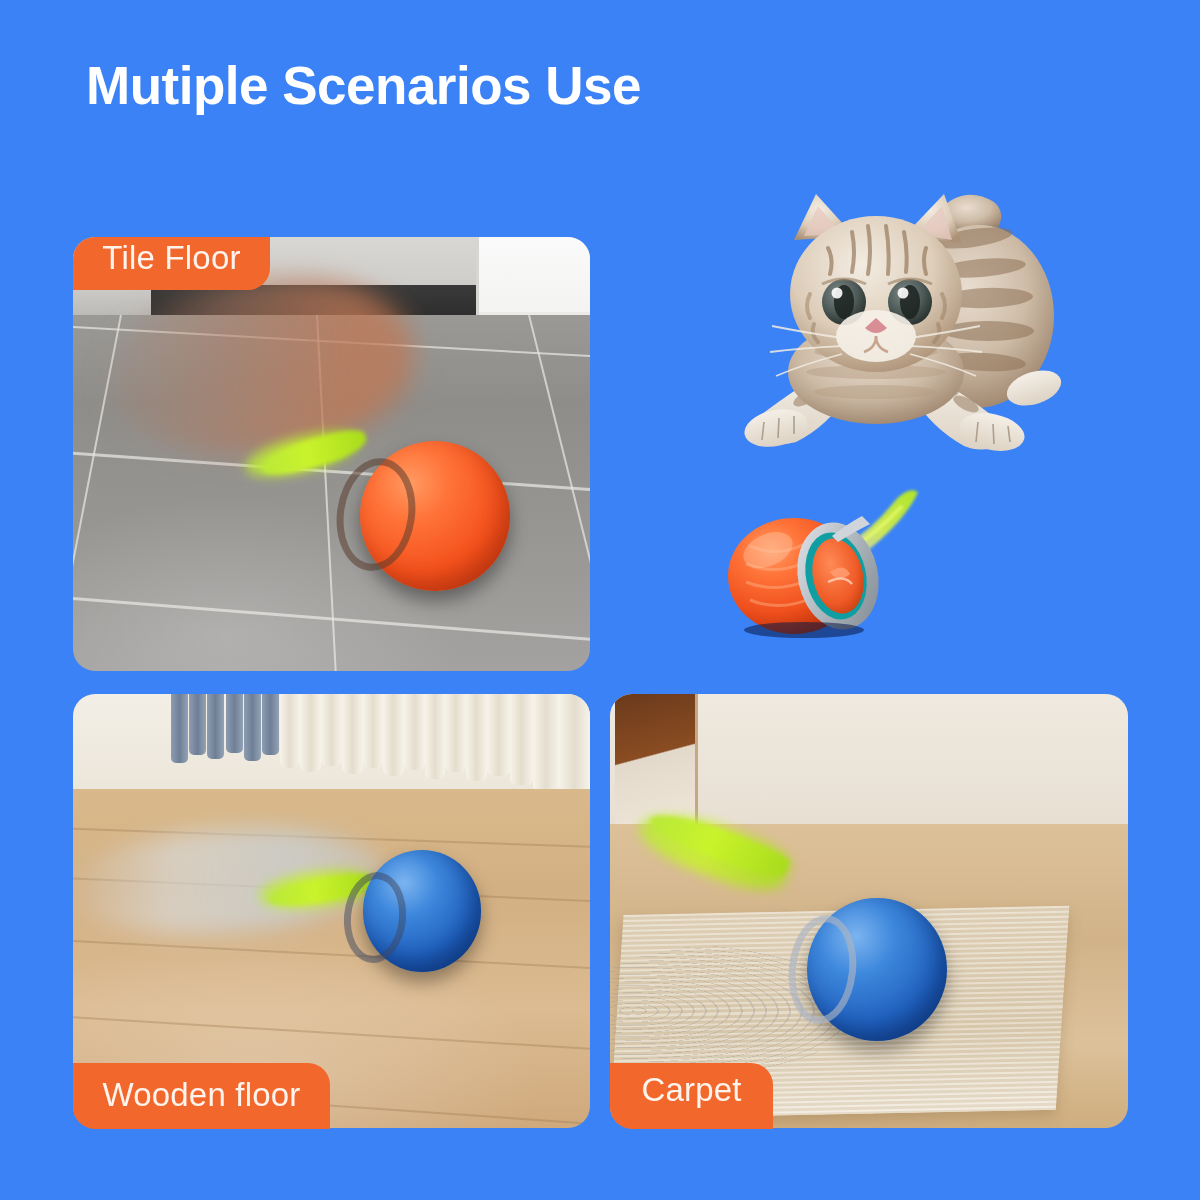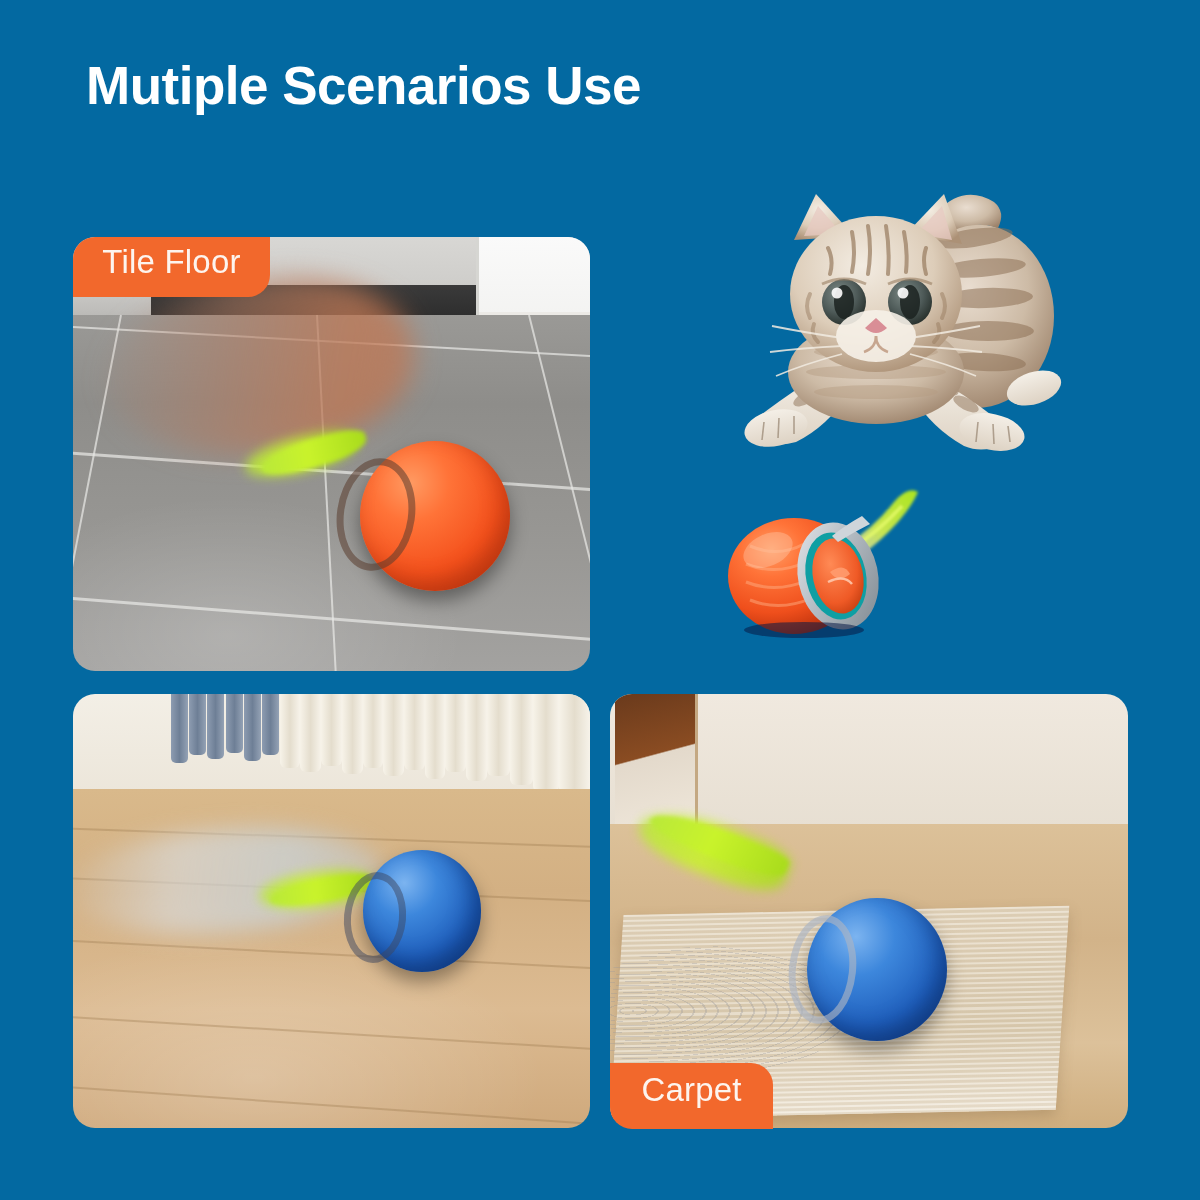--- a/index.html
+++ b/index.html
@@ -13,21 +13,21 @@
 
   body {
     background: #0f2a63;
     font-family: "Liberation Sans", sans-serif;
     position: relative;
   }
 
   .page {
     position: absolute;
     inset: 0;
-    background: #0369a1;
+    background: #3b82f6;
   }
 
   
   .headline {
     position: absolute;
     left: 86px;
     top: 57px;
     font-size: 53px;
     font-weight: bold;
     color: #ffffff;
@@ -189,21 +189,21 @@
     font-size: 33px;
     font-weight: 400;
     display: flex;
     align-items: center;
     justify-content: center;
     white-space: nowrap;
     letter-spacing: 0.2px;
     z-index: 6;
   }
   #badge-tile {
-    left: 73px; top: 237px; width: 197px; height: 60px;
+    left: 73px; top: 237px; width: 197px; height: 53px;
     border-radius: 22px 0 22px 0;
     padding-bottom: 11px;
   }
   #badge-wood {
     left: 73px; top: 1063px; width: 257px; height: 66px;
     border-radius: 0 22px 0 22px;
     padding-bottom: 3px;
   }
   #badge-carpet {
     left: 610px; top: 1063px; width: 163px; height: 66px;
@@ -292,20 +292,21 @@
 
       <div class="trail-wood"></div>
 
       <div class="feather feather-blur" style="left:36%; top:41%; width:22%; height:8%; border-radius:60% 40% 55% 45%; transform:rotate(-5deg);"></div>
       <div class="feather" style="left:38%; top:42.5%; width:20%; height:5.5%; border-radius:75% 25% 65% 35%; transform:rotate(-7deg);"></div>
 
       <div class="ball ball-blue" style="left:56%; top:36%; width:23%; height:28%;"></div>
       <div class="ball-ring" style="left:52.5%; top:41%; width:12%; height:21%; border-color:rgba(60,70,95,0.5); transform:rotate(5deg);"></div>
     </div>
   </div>
+  <div class="badge" id="badge-wood">Wooden floor</div>
 
   <div class="panel" id="panel-carpet">
     <div class="scene">
       <div class="carpet-wall"></div>
       <div class="carpet-frame"></div>
       <div class="carpet-floor-base"></div>
       <div class="rug"></div>
       <div class="rug-rings"></div>
 
       <div class="feather feather-blur" style="left:5%; top:30%; width:30%; height:12%; border-radius:70% 30% 50% 50%; transform:rotate(21deg);"></div>

